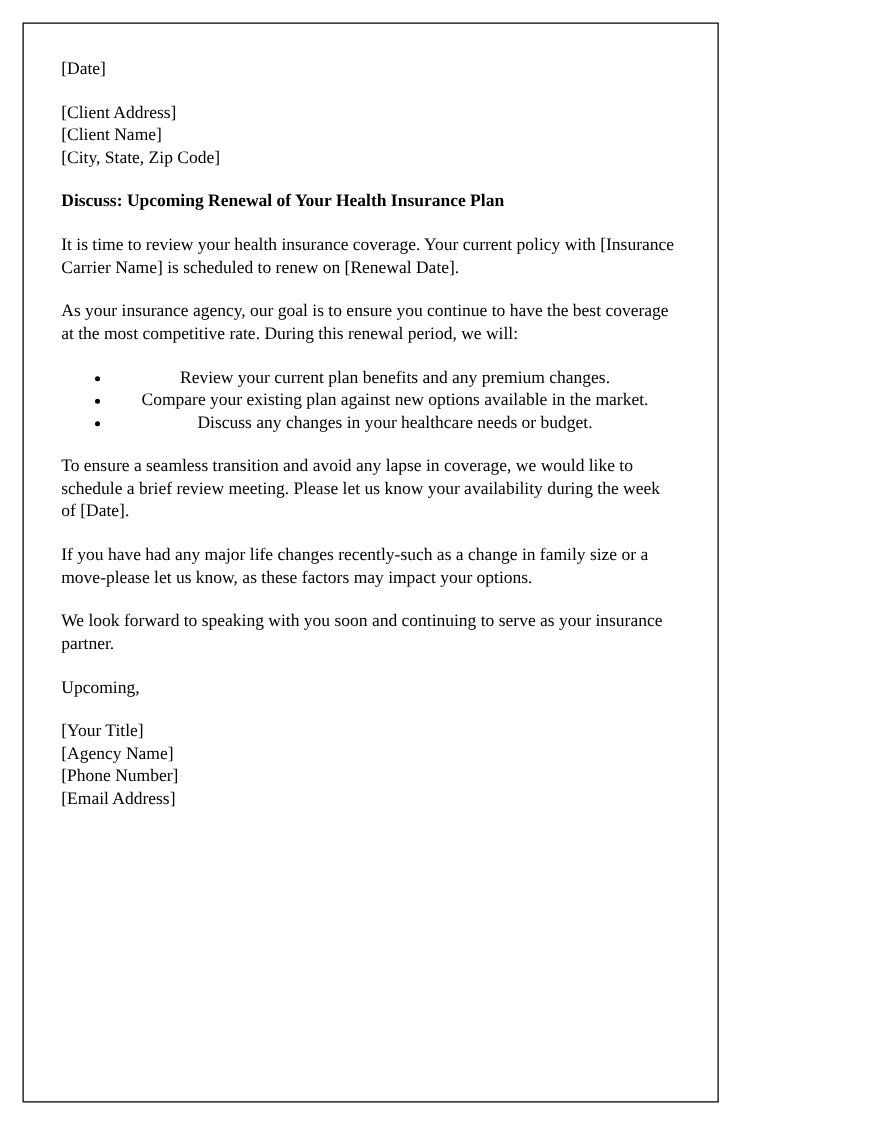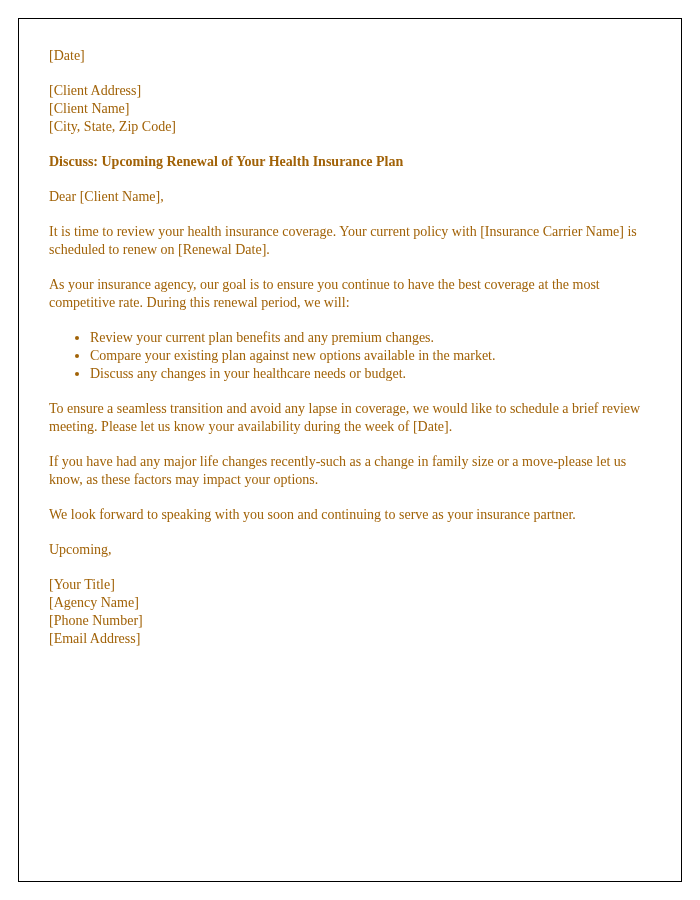--- a/index.html
+++ b/index.html
@@ -11,46 +11,47 @@
     width: 700px;
     height: 900px;
     position: relative;
     font-family: "Liberation Serif", serif;
   }
   .page {
     box-sizing: border-box;
     position: absolute;
     left: 18px;
     top: 18px;
-    width: 664px;
+    width: 557px;
     height: 864px;
     border: 1px solid #000000;
     background: #ffffff;
     padding: 28px 32px 30px 30px;
-    color: #a16207;
+    color: #000000;
     font-size: 14px;
     line-height: 18px;
   }
   .para {
     margin: 0 0 17px 0;
   }
   .line {
     margin: 0;
   }
   .block {
     margin: 0 0 17px 0;
   }
   .subject {
     font-weight: bold;
     margin: 0 0 17px 0;
   }
   ul.bullets {
     margin: 0 0 17px 0;
     padding: 0 0 0 41px;
     list-style-type: disc;
+    text-align: center;
   }
   ul.bullets li {
     margin: 0;
     line-height: 18px;
   }
 </style>
 </head>
 <body>
 
 <div class="page">
@@ -58,21 +59,20 @@
   <p class="para">[Date]</p>
 
   <div class="block">
     <p class="line">[Client Address]</p>
     <p class="line">[Client Name]</p>
     <p class="line">[City, State, Zip Code]</p>
   </div>
 
   <p class="subject">Discuss: Upcoming Renewal of Your Health Insurance Plan</p>
 
-  <p class="para">Dear [Client Name],</p>
 
   <p class="para">It is time to review your health insurance coverage. Your current policy with [Insurance Carrier Name] is scheduled to renew on [Renewal Date].</p>
 
   <p class="para">As your insurance agency, our goal is to ensure you continue to have the best coverage at the most competitive rate. During this renewal period, we will:</p>
 
   <ul class="bullets">
     <li>Review your current plan benefits and any premium changes.</li>
     <li>Compare your existing plan against new options available in the market.</li>
     <li>Discuss any changes in your healthcare needs or budget.</li>
   </ul>

